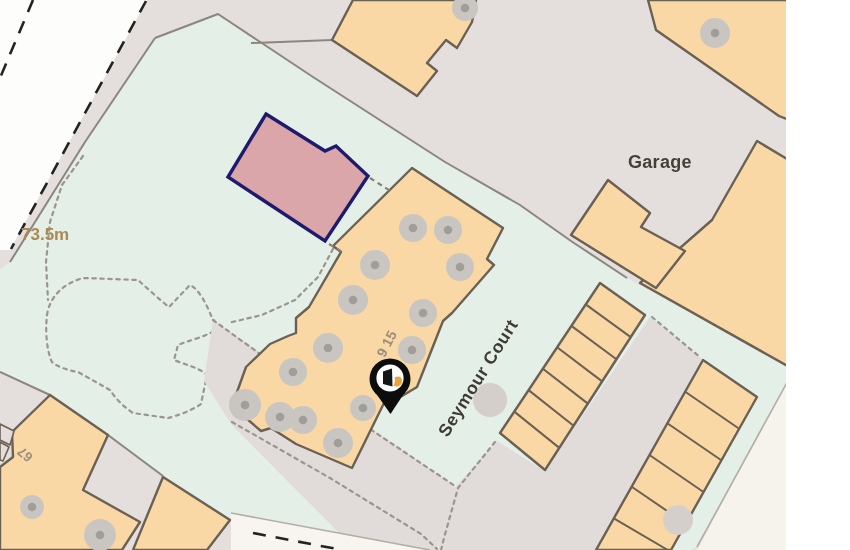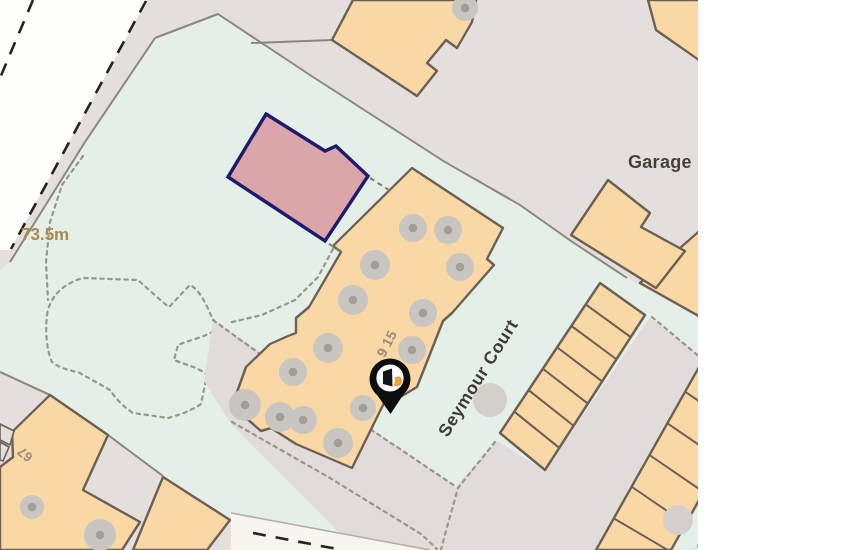--- a/index.html
+++ b/index.html
@@ -1,16 +1,16 @@
 <!DOCTYPE html>
 <html><head>
 <meta charset="utf-8">
 <style>
   html,body{margin:0;padding:0;background:#ffffff;}
-  .map-wrap{position:relative;width:698px;height:550px;overflow:hidden;background:#1d4ed8;}
+  .map-wrap{position:relative;width:786px;height:550px;overflow:hidden;background:#1d4ed8;}
   svg{display:block;}
   .bld{fill:#f9d8a5;stroke:#6b6054;stroke-width:2.4;stroke-linejoin:round;}
   .bldg{fill:#e3dedb;stroke:#6b6054;stroke-width:1.6;stroke-linejoin:round;}
   .fence{stroke:#8b867e;stroke-width:2;fill:none;stroke-linejoin:round;}
   .thin{stroke:#b2ada5;stroke-width:1.6;fill:none;}
   .dotl{stroke:#9b958c;stroke-width:2.2;fill:none;stroke-dasharray:3.5 4.5;stroke-linecap:round;}
   .blkdash{stroke:#232323;stroke-width:2.6;fill:none;stroke-dasharray:13 10;}
   .conn{stroke:#8d8070;stroke-width:2.2;fill:none;stroke-dasharray:5 4;}
   .stall{stroke:#6b6054;stroke-width:2;}
   .tree{fill:#c9c5c1;}

